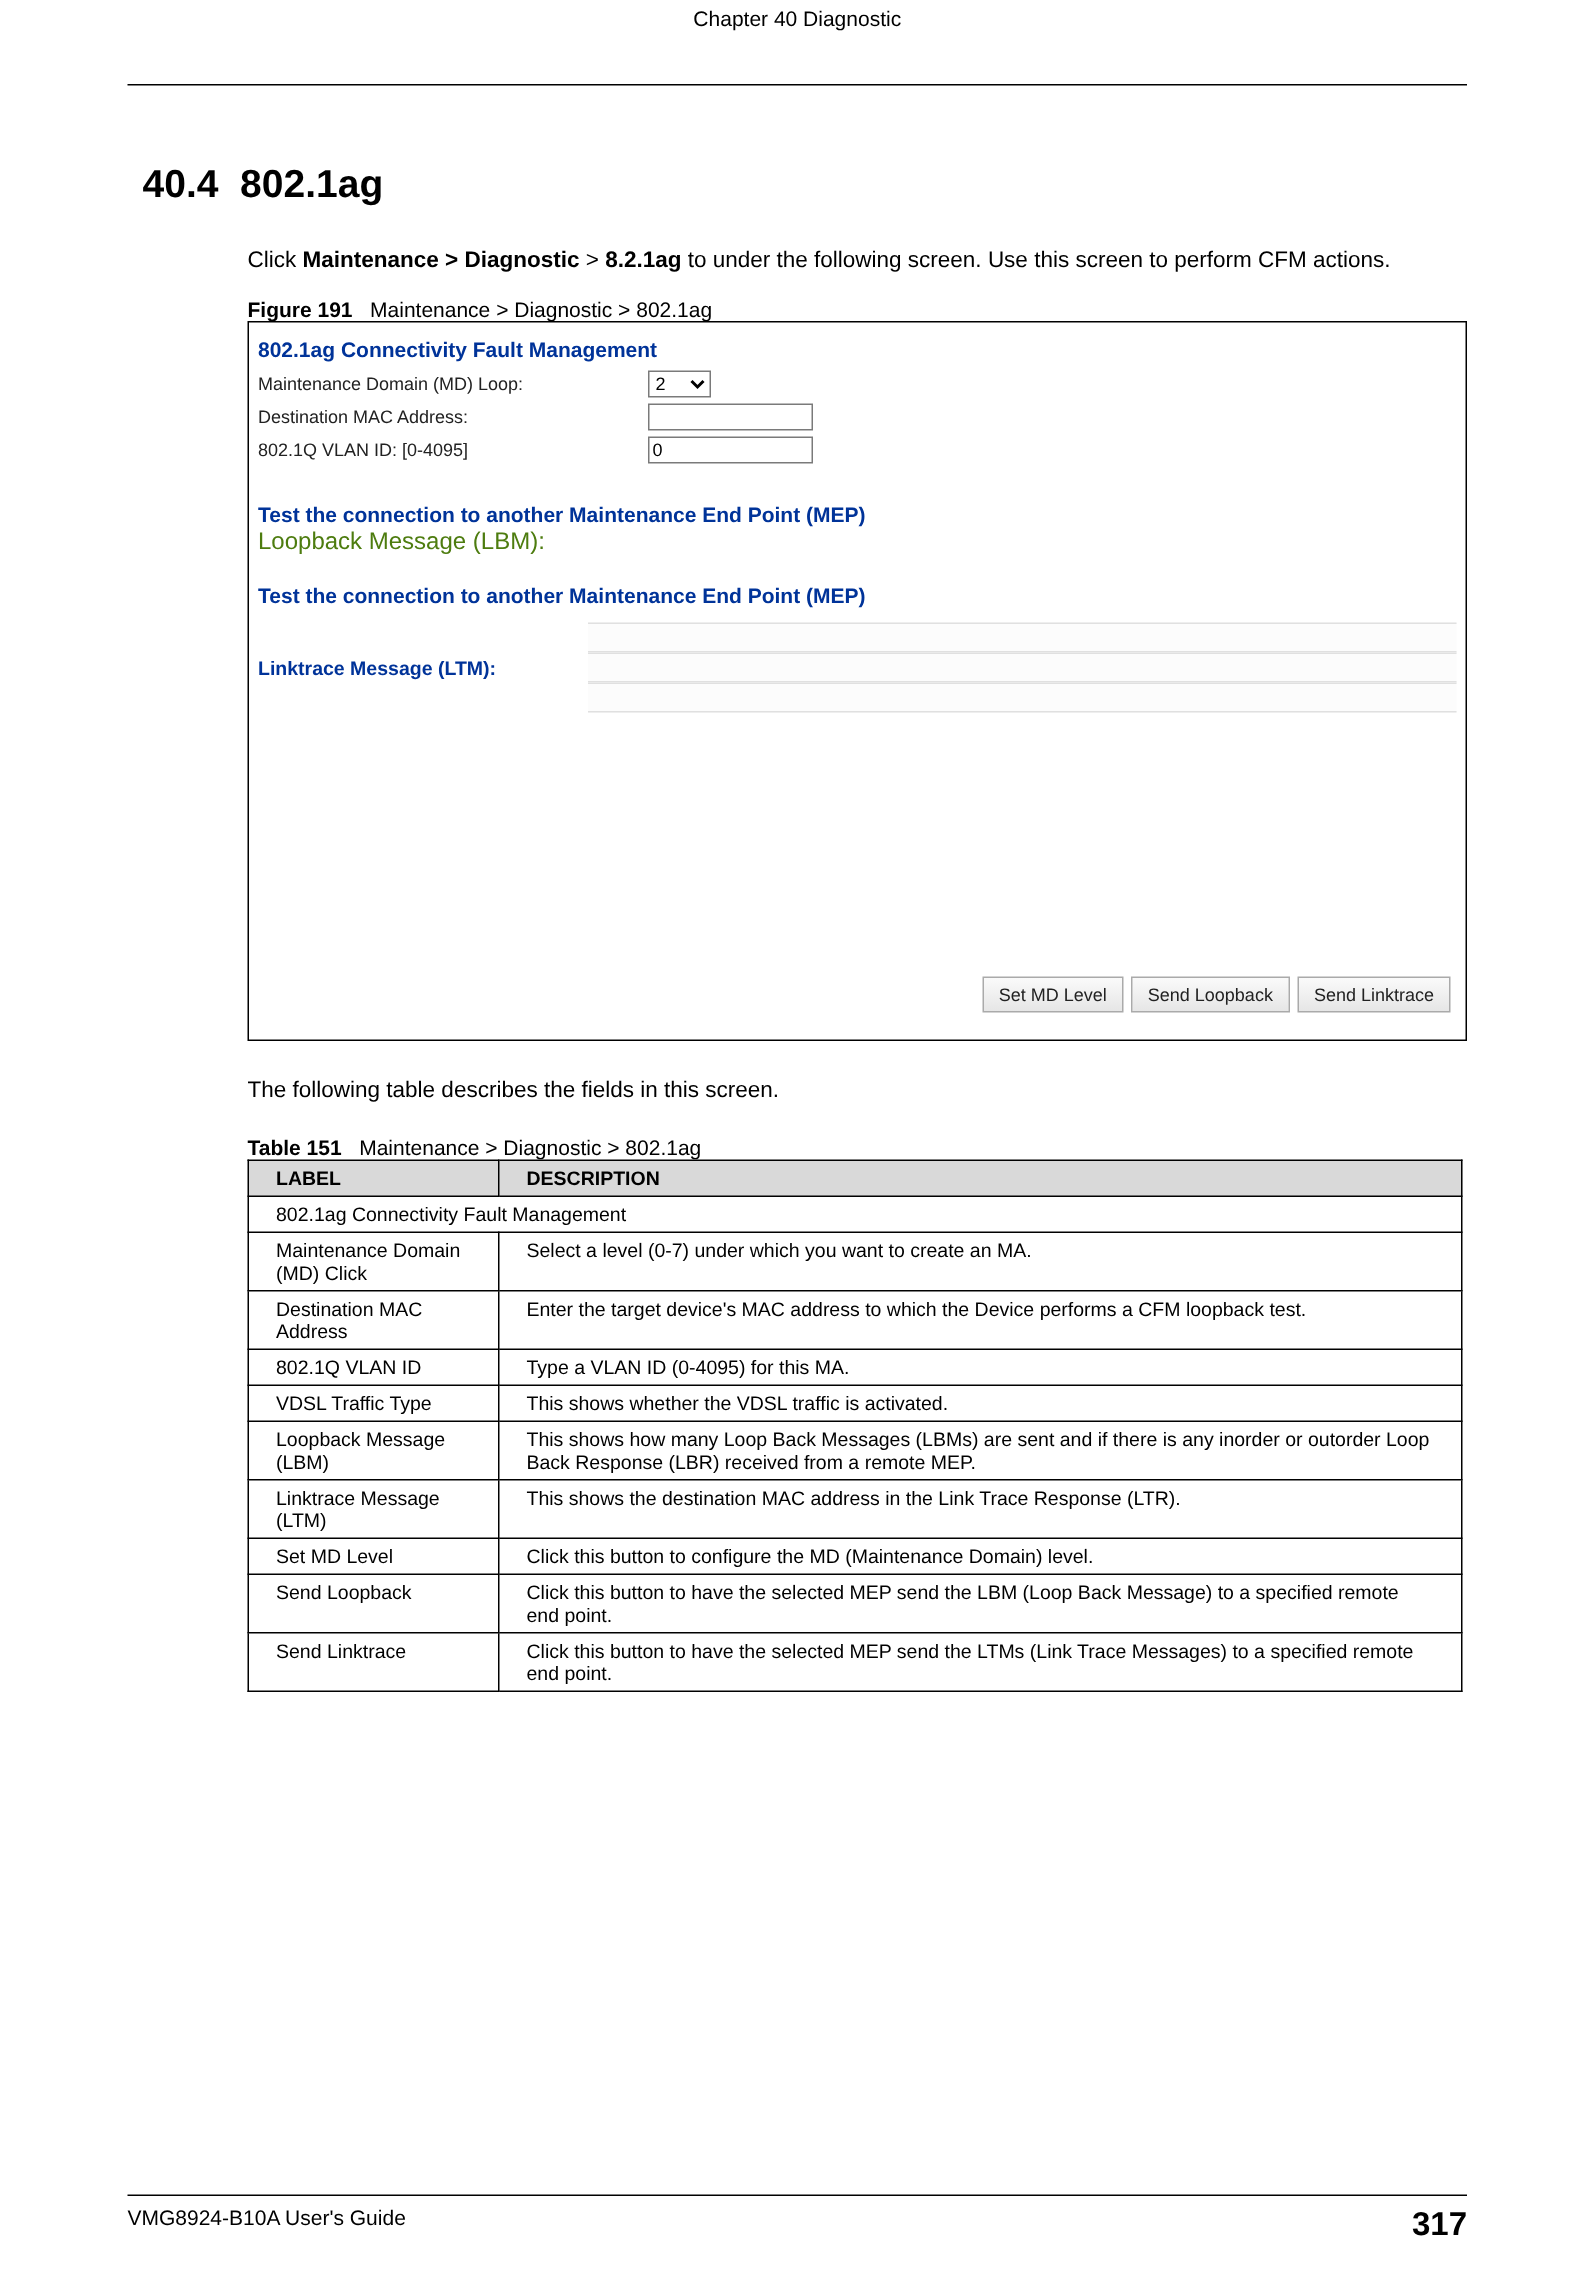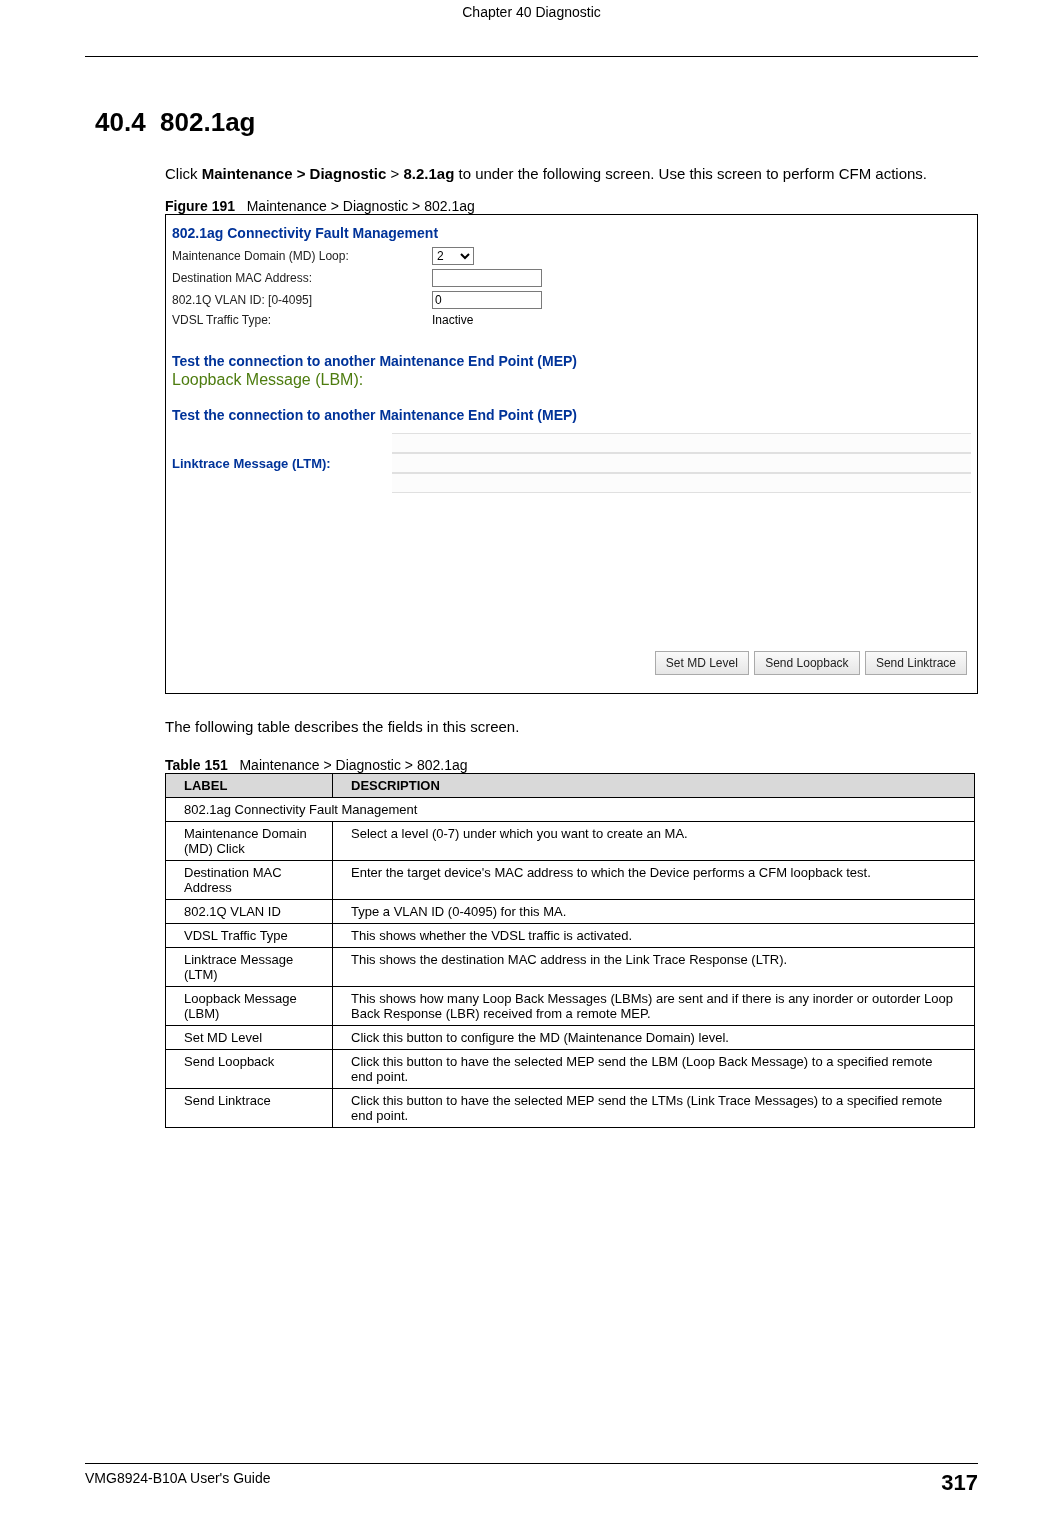--- a/index.html
+++ b/index.html
@@ -206,24 +206,20 @@
       </select>
     </div>
     <div class="ss-row">
       <div class="ss-label">Destination MAC Address:</div>
       <input class="ss-input" style="width: 110px;" value="">
     </div>
     <div class="ss-row">
       <div class="ss-label">802.1Q VLAN ID: [0-4095]</div>
       <input class="ss-input" style="width: 110px;" value="0">
     </div>
-    <div class="ss-row">
-      <div class="ss-label">VDSL Traffic Type:</div>
-      <div class="ss-value">Inactive</div>
-    </div>
 
     <div class="ss-subhead">Test the connection to another Maintenance End Point (MEP)</div>
     <div class="ss-subtext">Loopback Message (LBM):</div>
 
     <div class="ss-subhead" style="margin-top:18px">Test the connection to another Maintenance End Point (MEP)</div>
     <div style="display:flex;align-items:center;margin-top:10px">
       <div style="width:220px;color:#003399;font-weight:bold;font-size:13px">Linktrace Message (LTM):</div>
       <div style="flex:1">
         <div class="ltm-lines" style="margin-left:0"></div>
         <div class="ltm-lines" style="margin-left:0"></div>
@@ -263,26 +259,26 @@
         </tr>
     <tr>
           <td>802.1Q VLAN ID</td>
           <td>Type a VLAN ID (0-4095) for this MA.</td>
         </tr>
     <tr>
           <td>VDSL Traffic Type</td>
           <td>This shows whether the VDSL traffic is activated.</td>
         </tr>
     <tr>
+          <td>Loopback Message (LBM)</td>
+          <td>This shows how many Loop Back Messages (LBMs) are sent and if there is any inorder or outorder Loop Back Response (LBR) received from a remote MEP.</td>
+        </tr>
+    <tr>
           <td>Linktrace Message (LTM)</td>
           <td>This shows the destination MAC address in the Link Trace Response (LTR).</td>
-        </tr>
-    <tr>
-          <td>Loopback Message (LBM)</td>
-          <td>This shows how many Loop Back Messages (LBMs) are sent and if there is any inorder or outorder Loop Back Response (LBR) received from a remote MEP.</td>
         </tr>
     <tr>
           <td>Set MD Level</td>
           <td>Click this button to configure the MD (Maintenance Domain) level.</td>
         </tr>
     <tr>
           <td>Send Loopback</td>
           <td>Click this button to have the selected MEP send the LBM (Loop Back Message) to a specified remote end point.</td>
         </tr>
     <tr>

